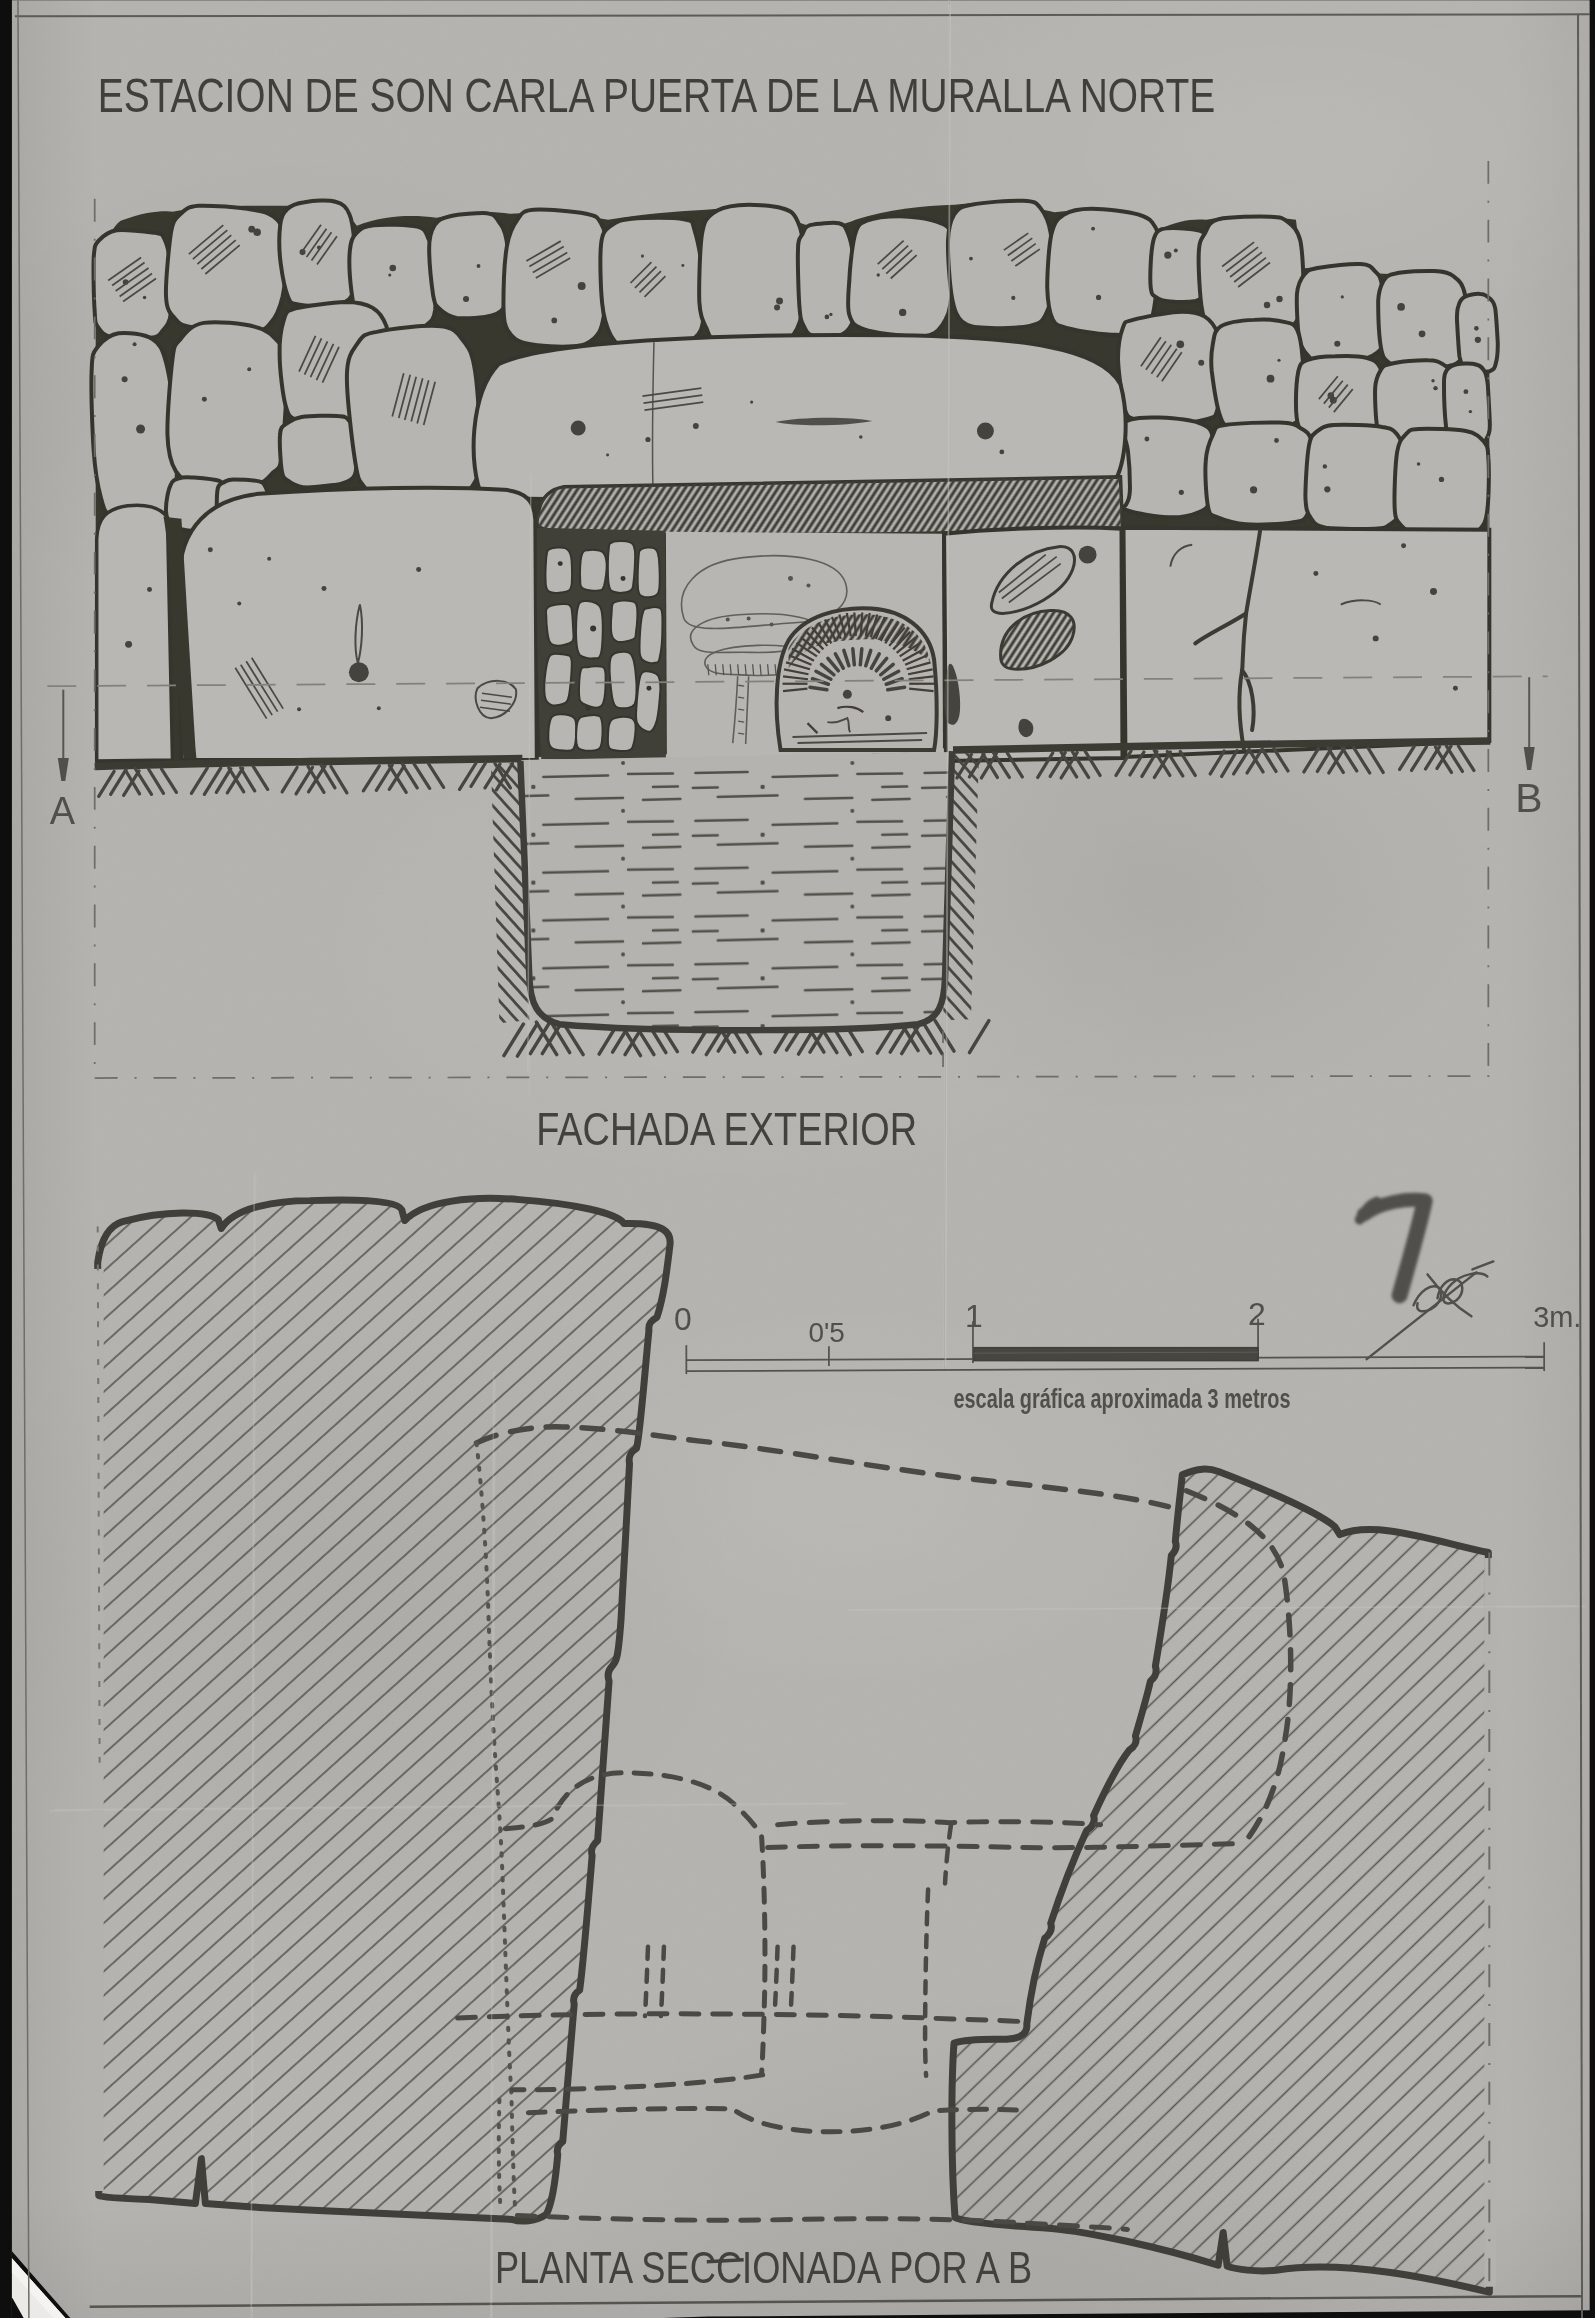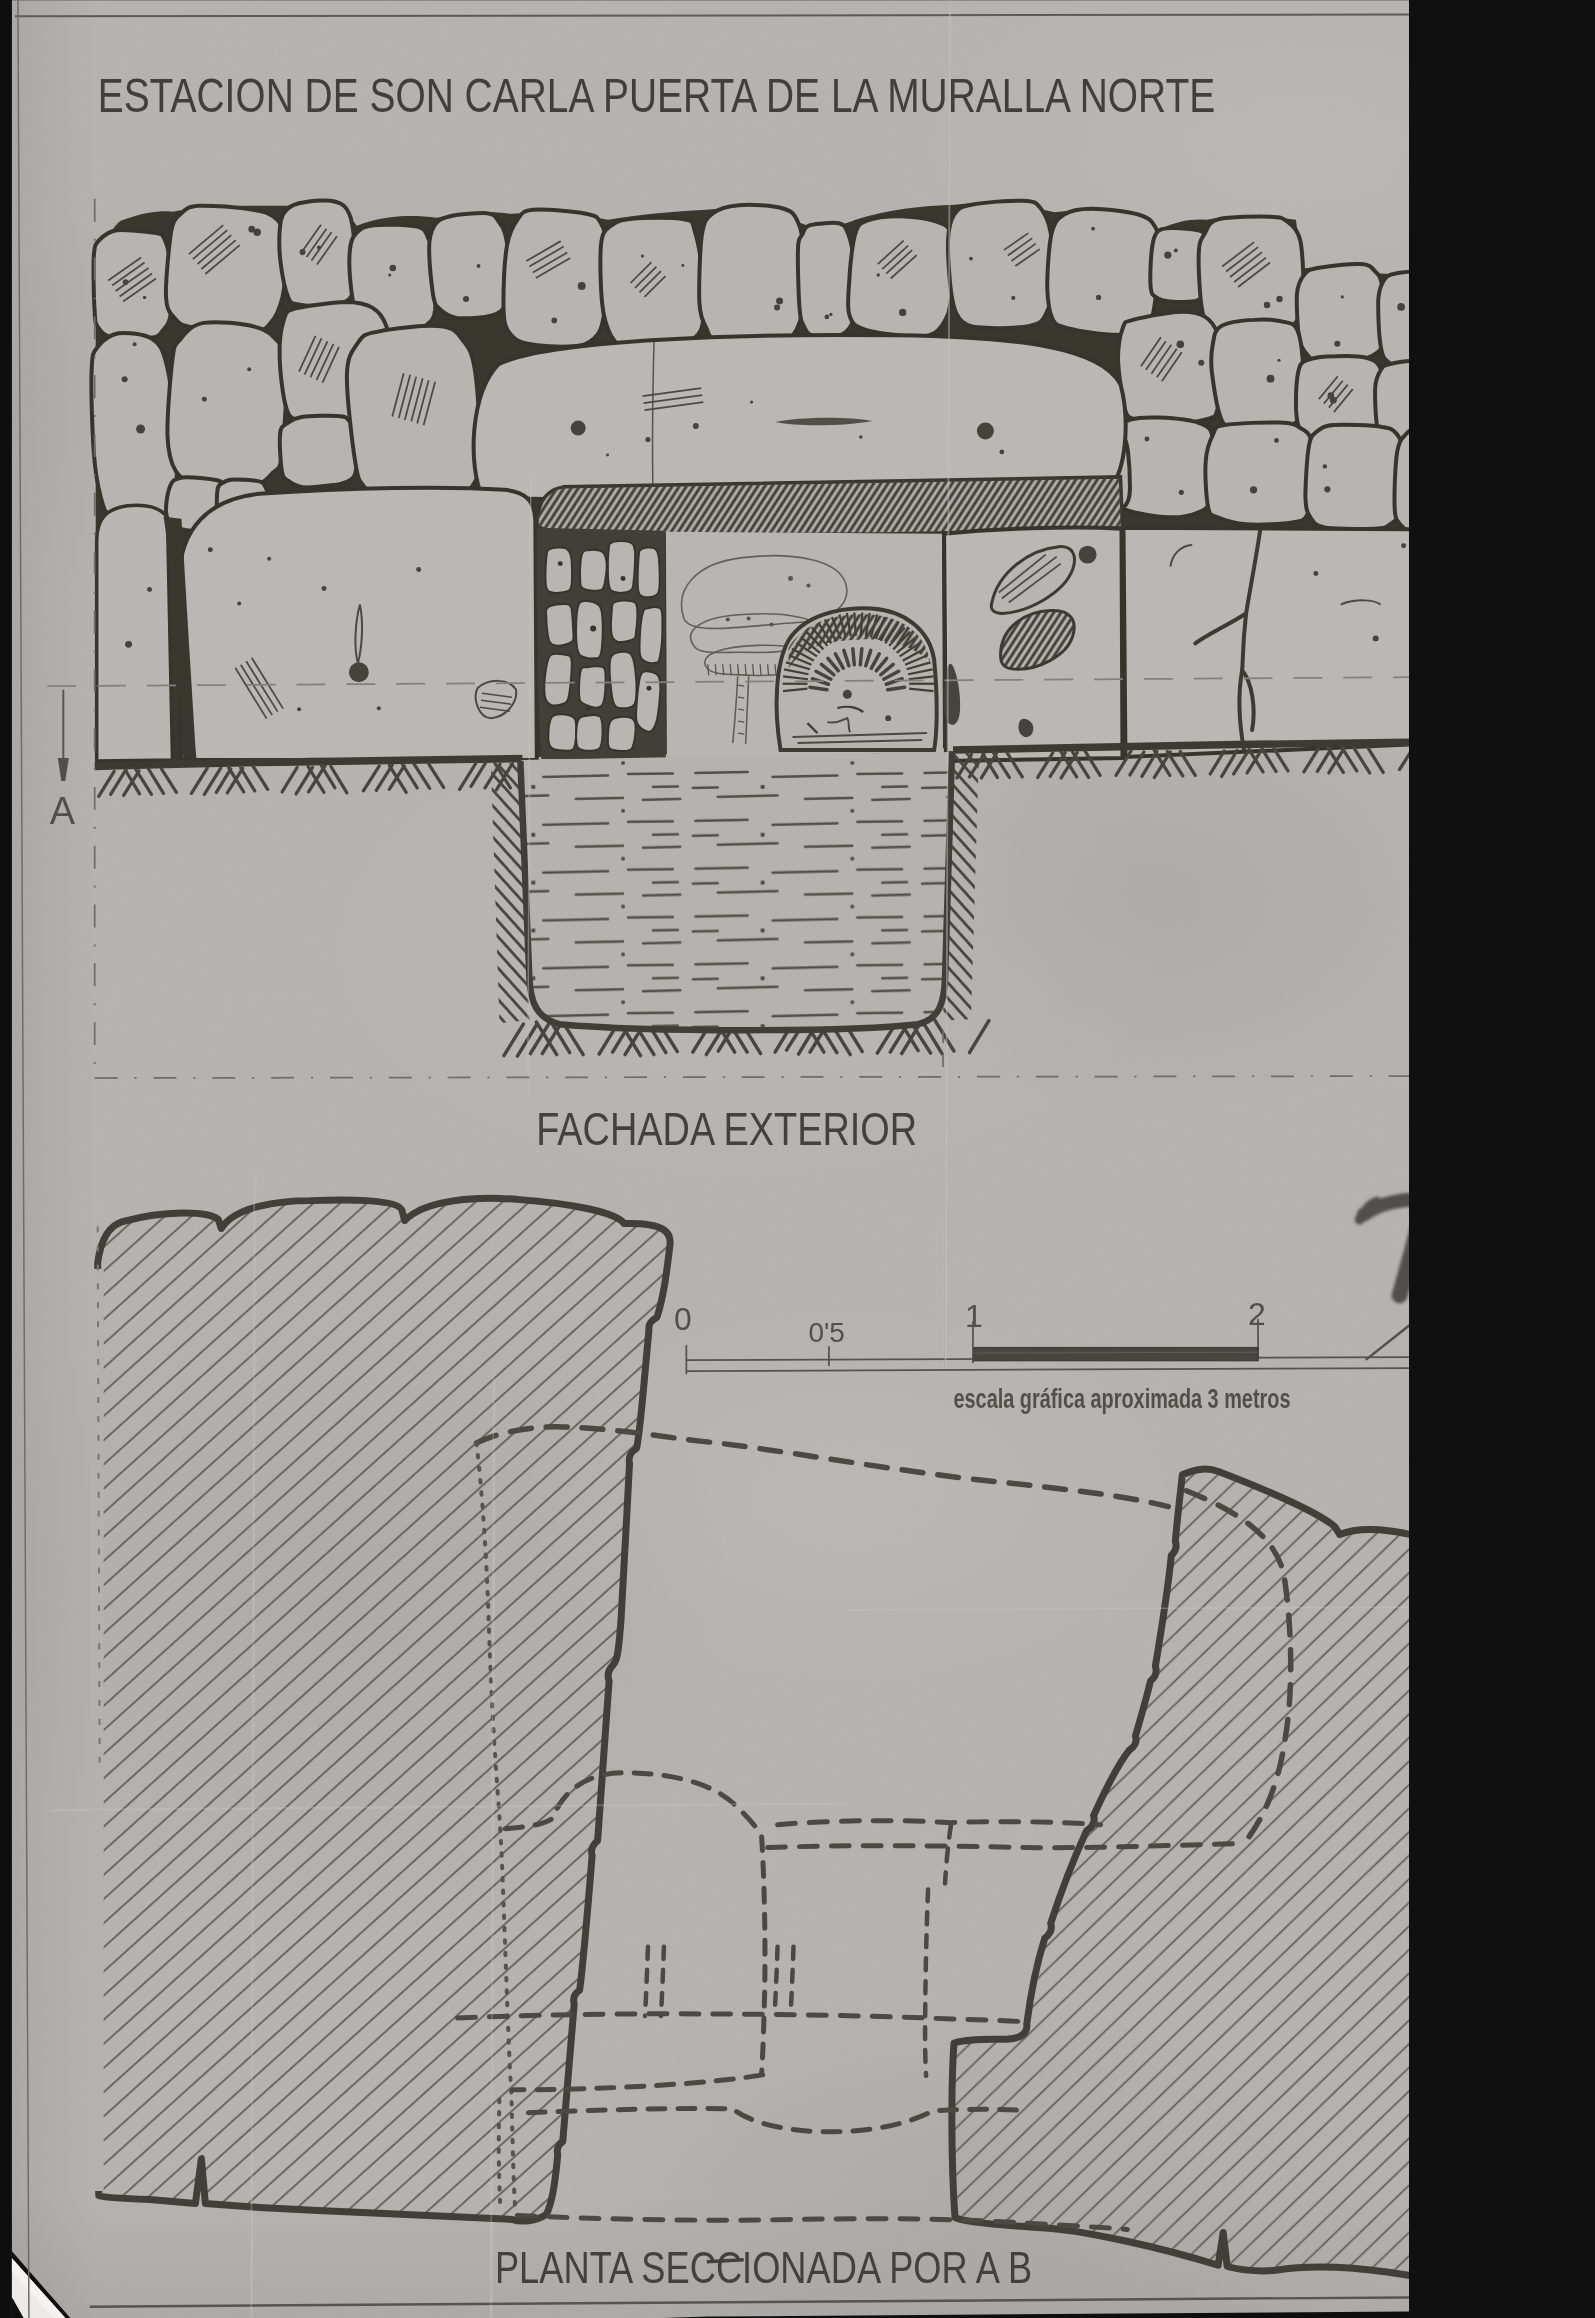--- a/index.html
+++ b/index.html
@@ -1,16 +1,16 @@
 <!DOCTYPE html>
 <html style="font-size:8px"><head>
 <meta charset="utf-8">
 <style>
 html,body{margin:0;padding:0;background:#101010;}
-#page{position:relative;width:1409px;height:2319px;overflow:hidden;font-family:"Liberation Sans",sans-serif;}
+#page{position:relative;width:1595px;height:2319px;overflow:hidden;font-family:"Liberation Sans",sans-serif;}
 svg{position:absolute;left:0;top:0;}
 text{font-family:"Liberation Sans",sans-serif;}
 </style>
 </head>
 <body>
 <div id="page">
 <svg width="1595" height="2319" viewBox="0 0 3200 4651">
 <defs>
 <pattern id="hatchPlan" width="36" height="36" patternUnits="userSpaceOnUse" patternTransform="rotate(-42)">
   <line x1="-1" y1="18" x2="37" y2="18" stroke="#57564f" stroke-width="3.2"></line>

